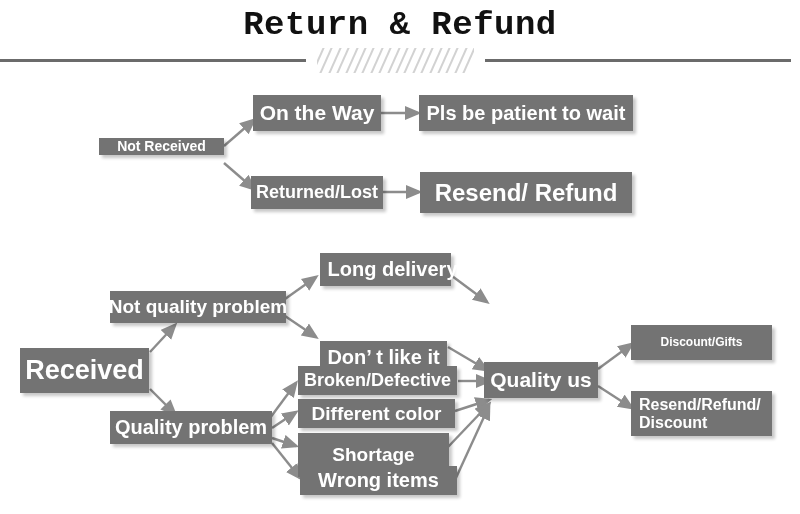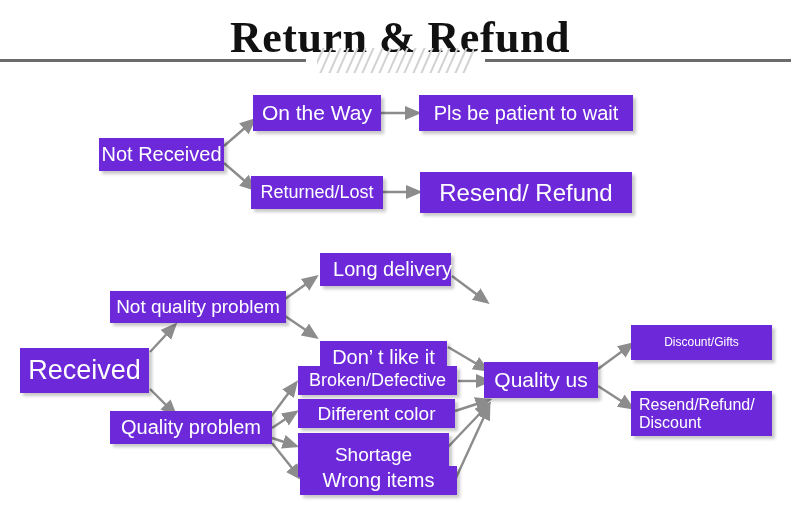--- a/index.html
+++ b/index.html
@@ -17,25 +17,25 @@
   #stage {
     position: relative;
     width: 800px;
     height: 514px;
   }
 
   
   .title {
     position: absolute;
     left: 0;
-    top: 12px;
+    top: 6px;
     width: 800px;
     text-align: center;
-    font-family: Liberation Serif, serif;
-    font-size: 44px;
+    font-family: Liberation Mono, monospace;
+    font-size: 34px;
     font-weight: 700;
     color: #111111;
     letter-spacing: 0.5px;
   }
 
   
   .divider-line {
     position: absolute;
     height: 3px;
     background: #6b6b6b;
@@ -58,31 +58,31 @@
     width: 2px;
     height: 33px;
     background: #d2d2d2;
     transform: rotate(24deg);
     transform-origin: center;
   }
 
   
   .box {
     position: absolute;
-    background: #6d28d9;
+    background: #737373;
     color: #ffffff;
     box-shadow: 3px 3px 3px rgba(0,0,0,0.22);
     display: flex;
     align-items: center;
     justify-content: center;
     box-sizing: border-box;
     line-height: 1.05;
     white-space: nowrap;
     font-family: "Liberation Sans", sans-serif;
-    font-weight: 400;
+    font-weight: 700;
   }
   .box.left-align {
     justify-content: flex-start;
     padding-left: 8px;
     white-space: normal;
     text-align: left;
     line-height: 1.12;
   }
 
   
@@ -169,21 +169,21 @@
       <path d="M448,447 L489,404"></path>
 
       <path d="M455,480 L489,406"></path>
 
       <path d="M598,369 L632,344"></path>
 
       <path d="M598,386 L632,408"></path>
     </g>
   </svg>
 
-  <div class="box" style="left:99px; top:138px; width:125px; height:33px; font-size:20px;">Not Received</div>
+  <div class="box" style="left:99px; top:138px; width:125px; height:17px; font-size:14px;">Not Received</div>
 
   <div class="box" style="left:253px; top:95px; width:128px; height:36px; font-size:21px;">On the Way</div>
 
   <div class="box" style="left:419px; top:95px; width:214px; height:36px; font-size:20px;">Pls be patient to wait</div>
 
   <div class="box" style="left:251px; top:176px; width:132px; height:33px; font-size:18px;">Returned/Lost</div>
 
   <div class="box" style="left:420px; top:172px; width:212px; height:41px; font-size:24px;">Resend/ Refund</div>
 
   <div class="box" style="left:20px; top:348px; width:129px; height:45px; font-size:27px;">Received</div>

